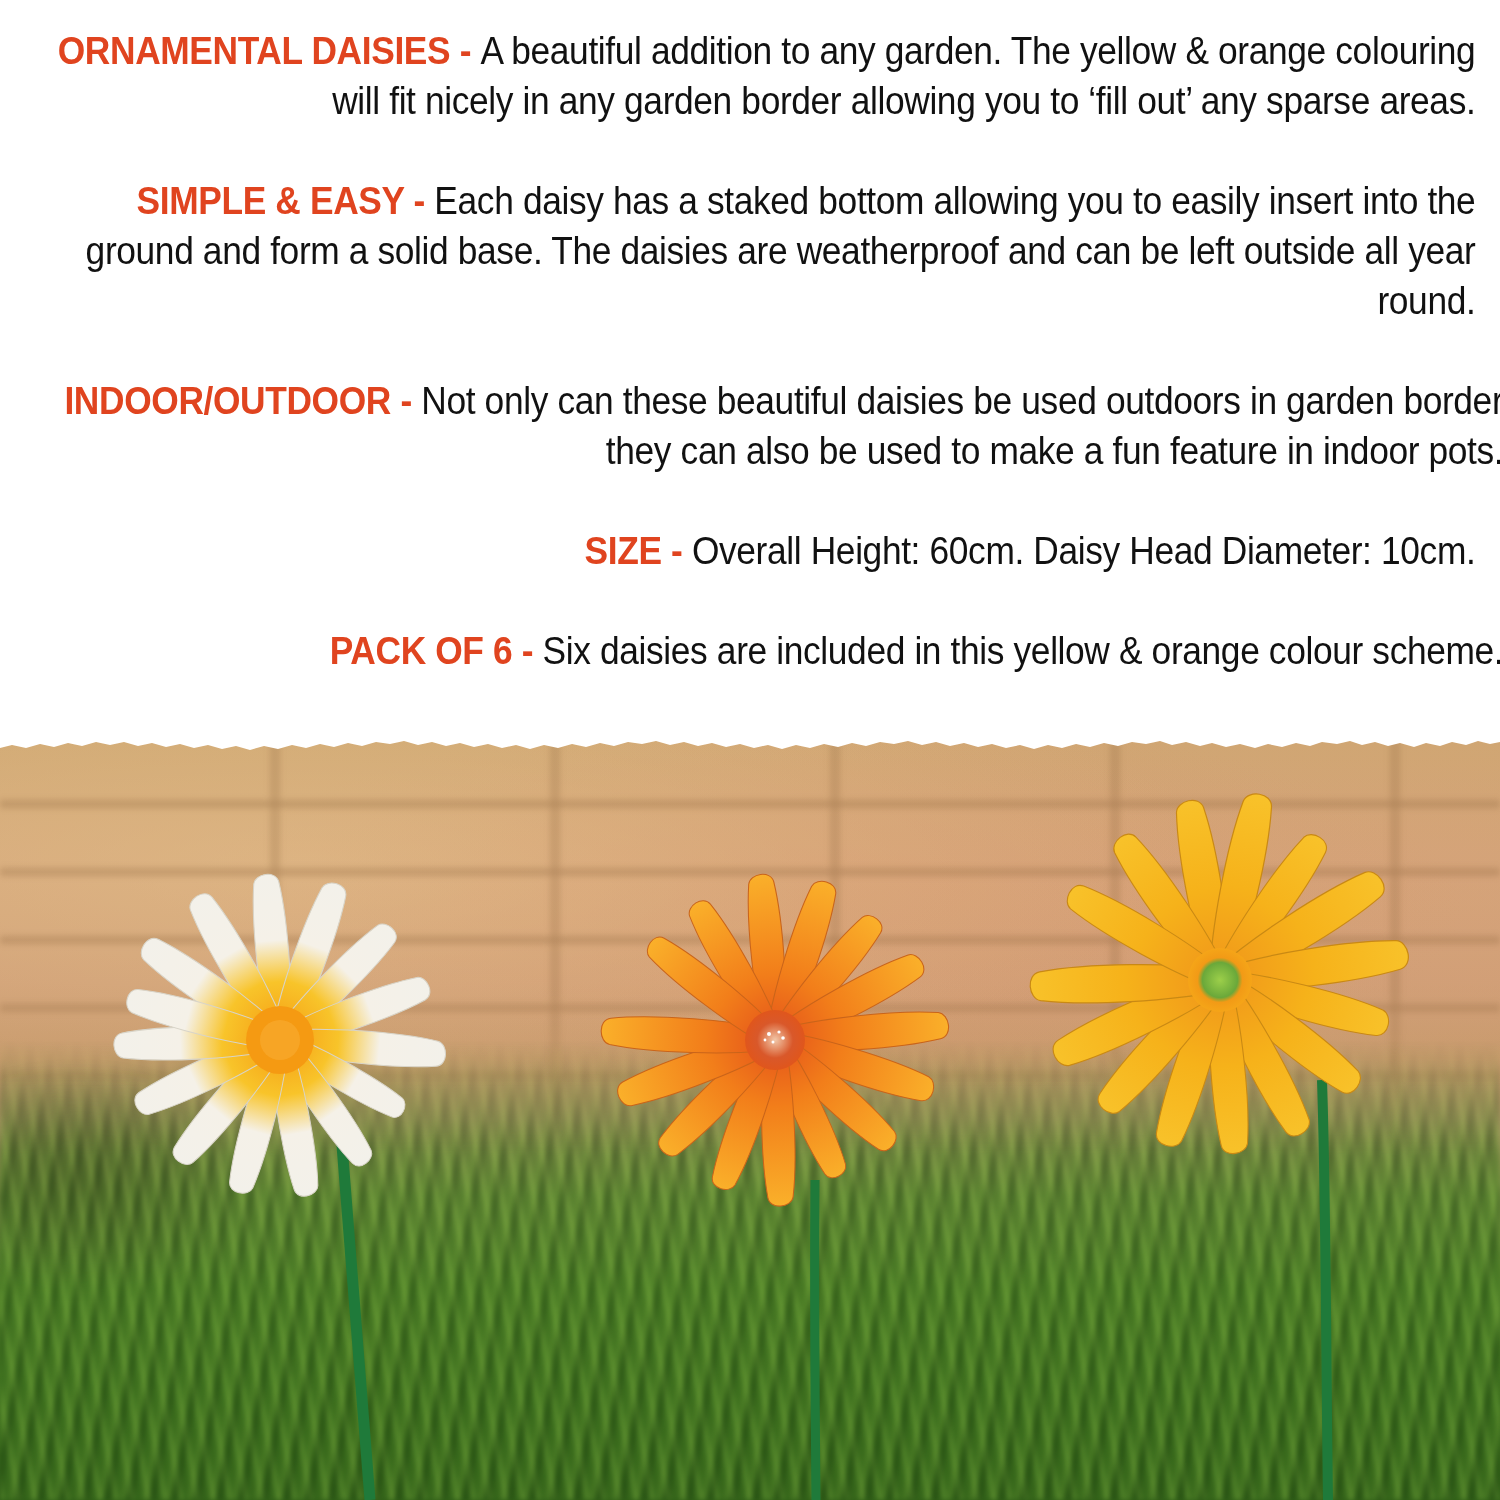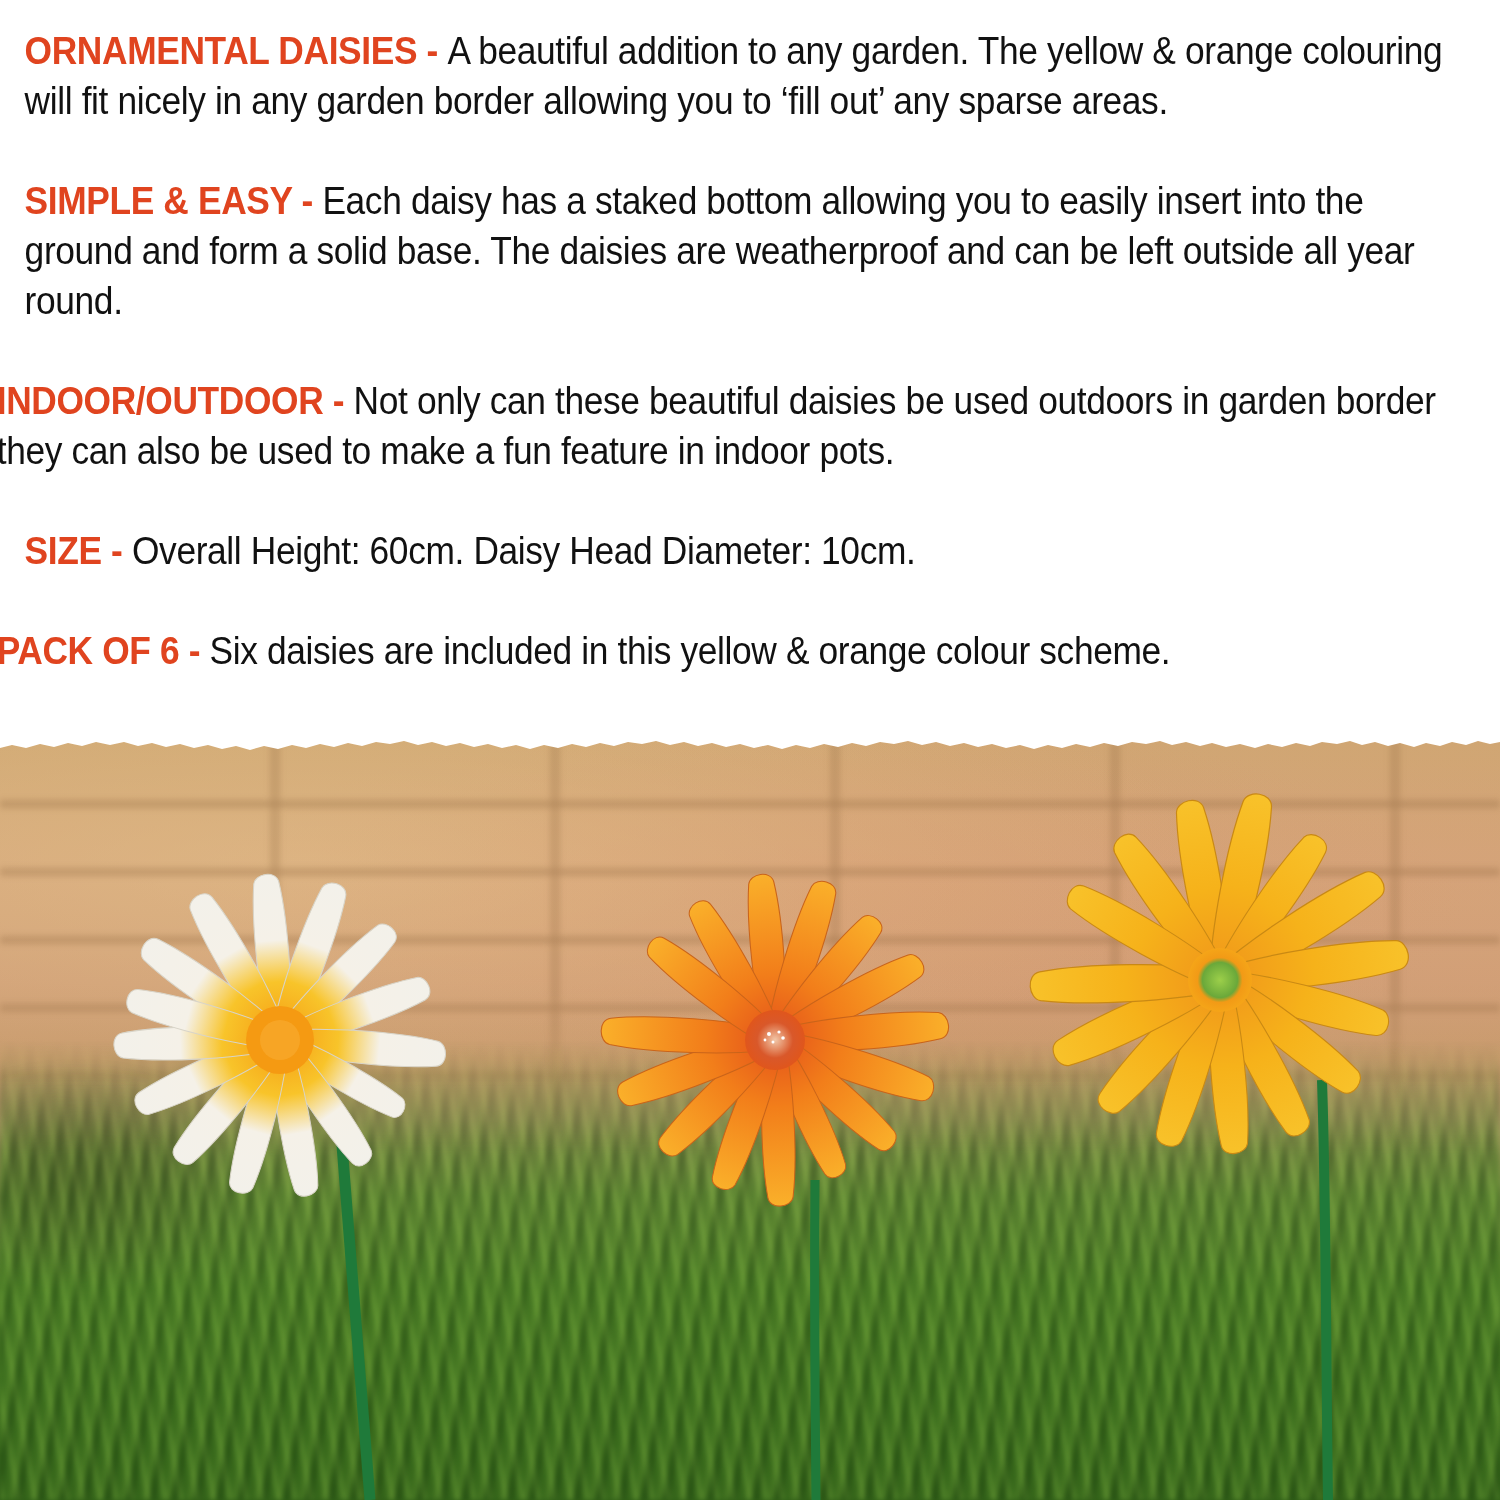--- a/index.html
+++ b/index.html
@@ -12,21 +12,21 @@
       height: 1500px;
       position: relative;
       overflow: hidden;
       font-family: "Liberation Sans", sans-serif;
     }
     .copy {
       position: absolute;
       left: 0;
       top: 26px;
       width: 1280px;
-      text-align: left;
+      text-align: right;
       color: #111111;
       z-index: 3;
     }
     .feature {
       margin: 0 auto;
       font-size: 38px;
       line-height: 50px;
       letter-spacing: -0.4px;
       transform: scaleX(0.93);
       transform-origin: center top;

